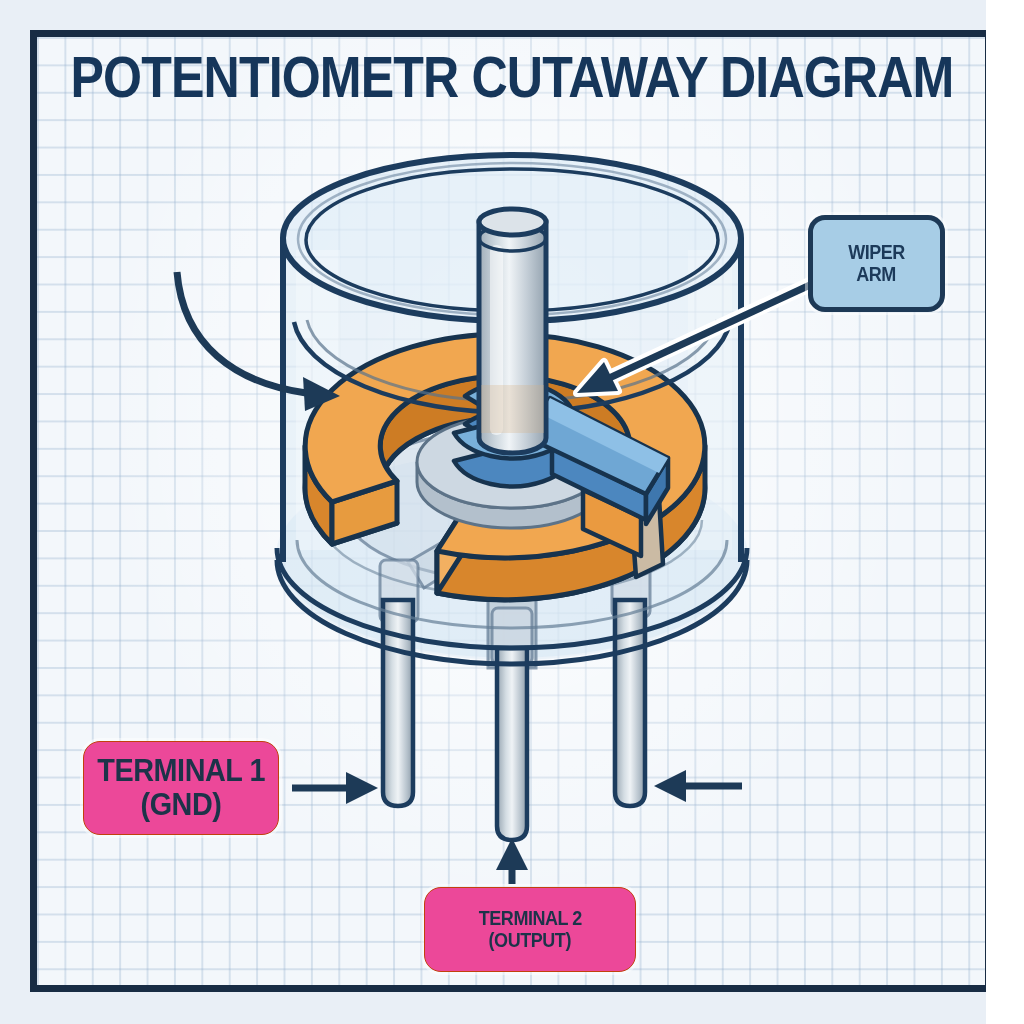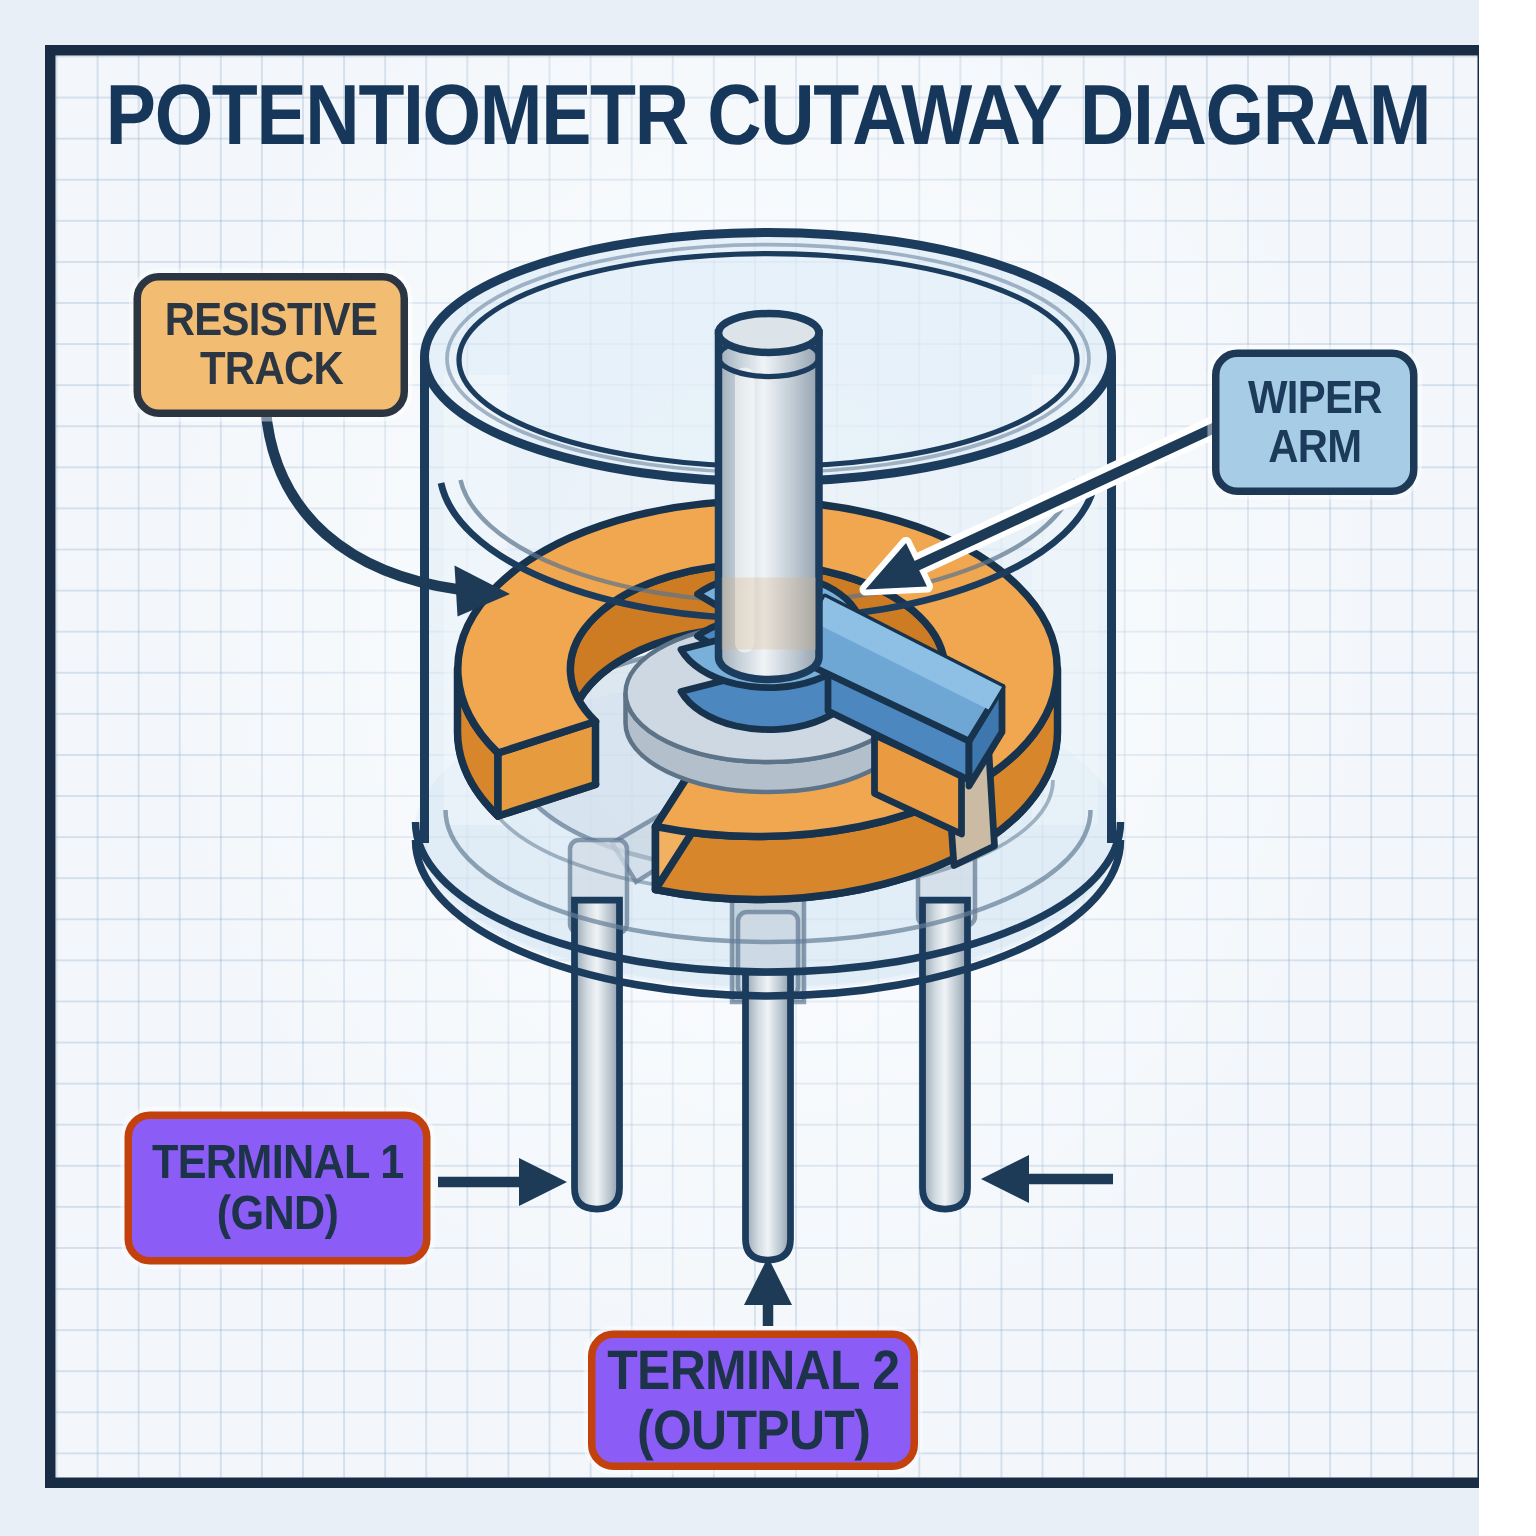--- a/index.html
+++ b/index.html
@@ -26,21 +26,21 @@
     white-space:nowrap;
   }
   .label{
     position:absolute;display:flex;flex-direction:column;align-items:center;justify-content:center;
     border-radius:17px;text-align:center;font-weight:700;line-height:1.06;
     box-shadow:0 0 0 3px rgba(255,255,255,.45);
   }
   .label .txt{display:block;transform:scaleX(.9);white-space:nowrap;letter-spacing:-.5px;}
   .lbl-orange{background:#f2bd72;border:5px solid #2b3642;color:#2b3642;}
   .lbl-blue{background:#a7cde6;border:5px solid #1d3956;color:#1c3a5a;}
-  .lbl-gray{background:#8b5cf6;border:5px solid #c2410c;color:#1d3349;}
+  .lbl-gray{background:#ec4899;border:1px solid #c2410c;color:#1d3349;}
 </style>
 </head>
 <body>
 
 <div class="stage">
 
   <div class="board"></div>
 
   <svg class="art" viewBox="0 0 1024 1024">
     <defs>
@@ -159,34 +159,30 @@
       </g>
       <g>
         <path d="M 512,884 L 512,864" fill="none" stroke="#1d3a57" stroke-width="7"></path>
         <path d="M 512,838 L 496,870 L 528,870 Z" fill="#1d3a57"></path>
       </g>
     </g>
   </svg>
 
   <div class="title">POTENTIOMETR CUTAWAY DIAGRAM</div>
 
-  <div class="label lbl-orange" style="left:89px;top:182px;width:173px;height:86px;font-size:31px;">
-    <span class="txt">RESISTIVE</span>
-    <span class="txt">TRACK</span>
-  </div>
 
-  <div class="label lbl-blue" style="left:808px;top:215px;width:127px;height:87px;font-size:31px;margin-top:18px;">
+  <div class="label lbl-blue" style="left:808px;top:215px;width:127px;height:87px;font-size:20px;">
     <span class="txt">WIPER</span>
     <span class="txt">ARM</span>
   </div>
 
   <div class="label lbl-gray" style="left:83px;top:741px;width:194px;height:92px;font-size:32px;">
     <span class="txt">TERMINAL 1</span>
     <span class="txt">(GND)</span>
   </div>
 
 
-  <div class="label lbl-gray" style="left:392px;top:887px;width:210px;height:83px;font-size:37px;">
+  <div class="label lbl-gray" style="left:424px;top:887px;width:210px;height:83px;font-size:20px;">
     <span class="txt">TERMINAL 2</span>
     <span class="txt">(OUTPUT)</span>
   </div>
 
 </div>
 
 </body></html>

